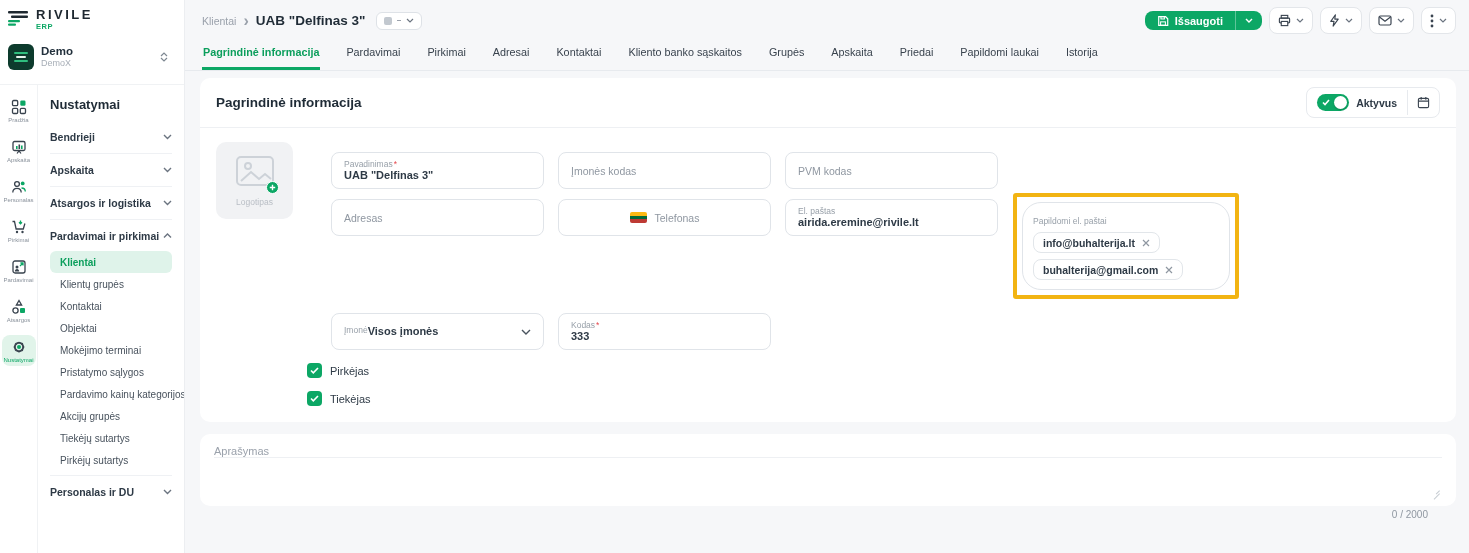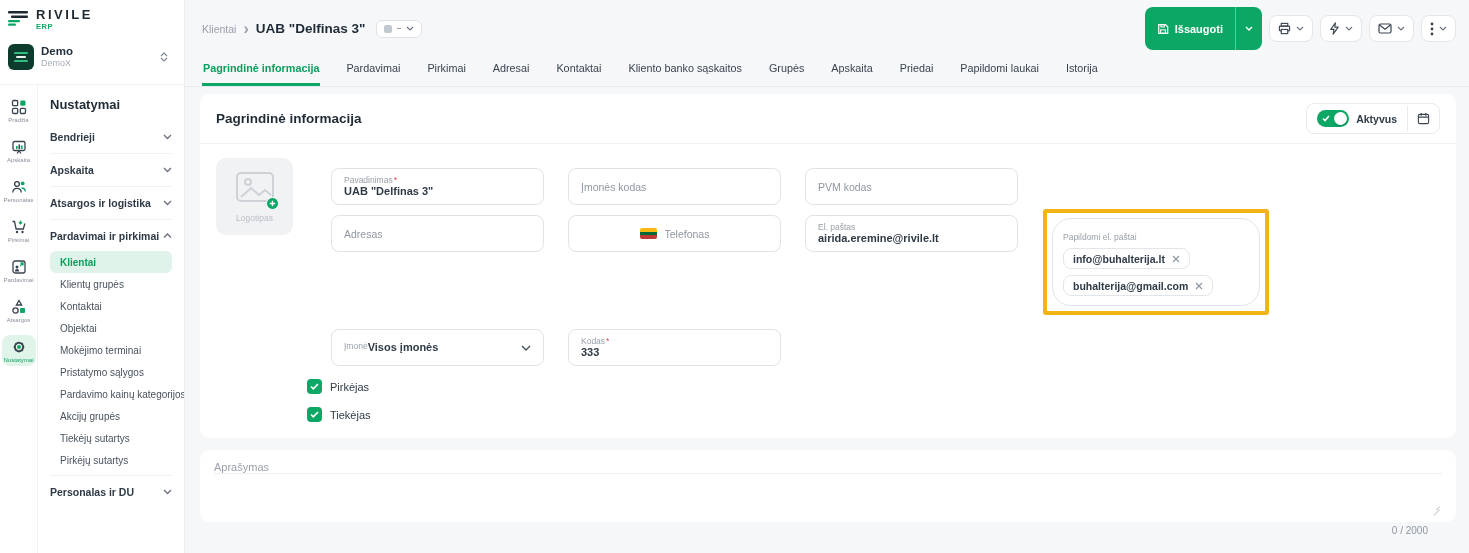--- a/index.html
+++ b/index.html
@@ -47,21 +47,21 @@
   .topbar { display:flex; align-items:center; justify-content:space-between; padding:7px 13px 2px 17px; }
   .crumbs { display:flex; align-items:center; gap:7px; }
   .crumb-parent { font-size:10.5px; color:#9AA1AB; cursor:pointer; }
   .crumb-sep { color:#9AA1AB; font-weight:bold; }
   .crumb-cur { font-size:13.5px; font-weight:bold; color:#1F2B36; }
   .mini-dd { display:flex; align-items:center; gap:5px; border:1px solid #DEE2E7; border-radius:6px; background:#fff; padding:4px 7px; cursor:pointer; margin-left:4px; }
   .mini-dd .sq { width:8px; height:8px; background:#C2C8CF; border-radius:2px; }
   .mini-dd .dash { width:4px; height:1.5px; background:#9AA1AB; }
 
   .actions { display:flex; align-items:center; gap:7px; }
-  .btn-save { display:flex; align-items:stretch; background:#0CA765; border-radius:8px; overflow:hidden; cursor:pointer; height:43px; }
+  .btn-save { display:flex; align-items:stretch; background:#0CA765; border-radius:8px; overflow:hidden; cursor:pointer; height:19px; }
   .btn-save .m { display:flex; align-items:center; gap:6px; padding:0 12px; color:#fff; font-size:11px; font-weight:bold; }
   .btn-save .c { display:flex; align-items:center; padding:0 9px; border-left:1px solid rgba(255,255,255,.35); }
   .icon-btn { display:flex; align-items:center; gap:5px; background:#fff; border:1px solid #E3E6EA; border-radius:8px; height:27px; padding:0 8px; cursor:pointer; color:#3A4450; }
 
   .tabsrow { display:flex; gap:25px; padding:3px 17px 0; border-bottom:1px solid #E7EAEE; }
   .tab { font-size:10.8px; color:#39434E; padding:7px 1px 9px; cursor:pointer; border-bottom:3px solid transparent; white-space:nowrap; }
   .tab.active { color:#0B9E5C; font-weight:bold; border-bottom-color:#0CA765; }
 
   .content { flex:1; padding:7px 13px 0 15px; min-height:0; }
   .card { background:#fff; border-radius:10px; }
@@ -84,21 +84,21 @@
   .flabel { font-size:8.5px; color:#98A0A9; }
   .req { color:#E5484D; margin-left:1px; }
   .radio-row { display:flex; align-items:center; gap:22px; margin-top:3px; }
   .radio-opt { display:flex; align-items:center; gap:7px; cursor:pointer; }
   .rdot { width:14px; height:14px; border-radius:50%; }
   .rdot.sel { background:#0CA765; box-shadow:inset 0 0 0 3.5px #0CA765, inset 0 0 0 5px #fff; background:#0CA765; }
   .rdot.unsel { border:1.5px solid #C9CFD6; background:#fff; }
   .radio-opt .rl { font-size:11px; color:#2E3A46; }
   .radio-opt .rl.b { font-weight:bold; }
 
-  .frow { display:flex; gap:24px; margin-top:10px; align-items:flex-start;padding-left:24px; }
+  .frow { display:flex; gap:14px; margin-top:10px; align-items:flex-start;padding-left:24px; }
   .fld { width:213px; min-height:37px; background:#fff; border:1px solid #E0E4E9; border-radius:8px; padding:4px 12px; display:flex; flex-direction:column; justify-content:center; cursor:text; }
   .fld .val { font-size:11px; font-weight:bold; color:#2E3A46; line-height:1.25; }
   .fld .ph { font-size:10.5px; color:#8F97A1; }
   .fld-inline { flex-direction:row; align-items:center; gap:8px; }
   .fld.select { flex-direction:row; align-items:center; justify-content:space-between; cursor:pointer; }
   .flag { width:17px; height:11px; border-radius:2px; overflow:hidden; display:flex; flex-direction:column; flex-shrink:0; }
   .flag i { flex:1; display:block; }
   .flag .y{background:#FDB913;} .flag .g{background:#046A38;} .flag .r{background:#BE3A34;}
 
   .hl-box { border:4px solid #F2B412; border-radius:3px; padding:5px; margin:-6px 0 0 1px; }

